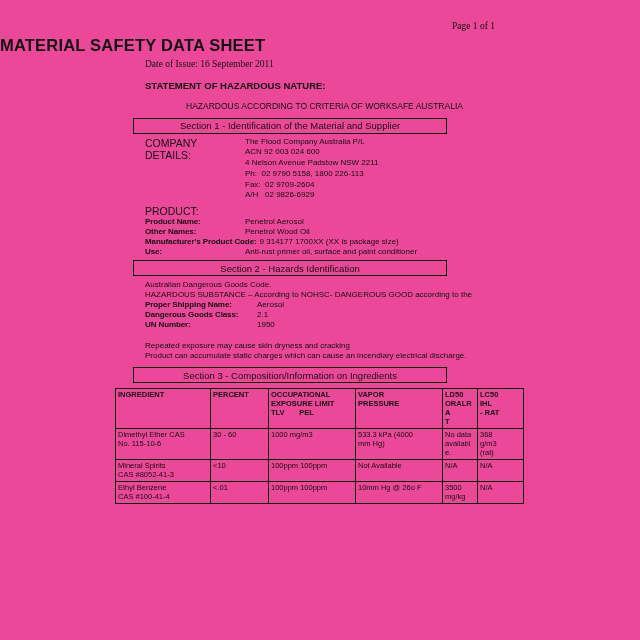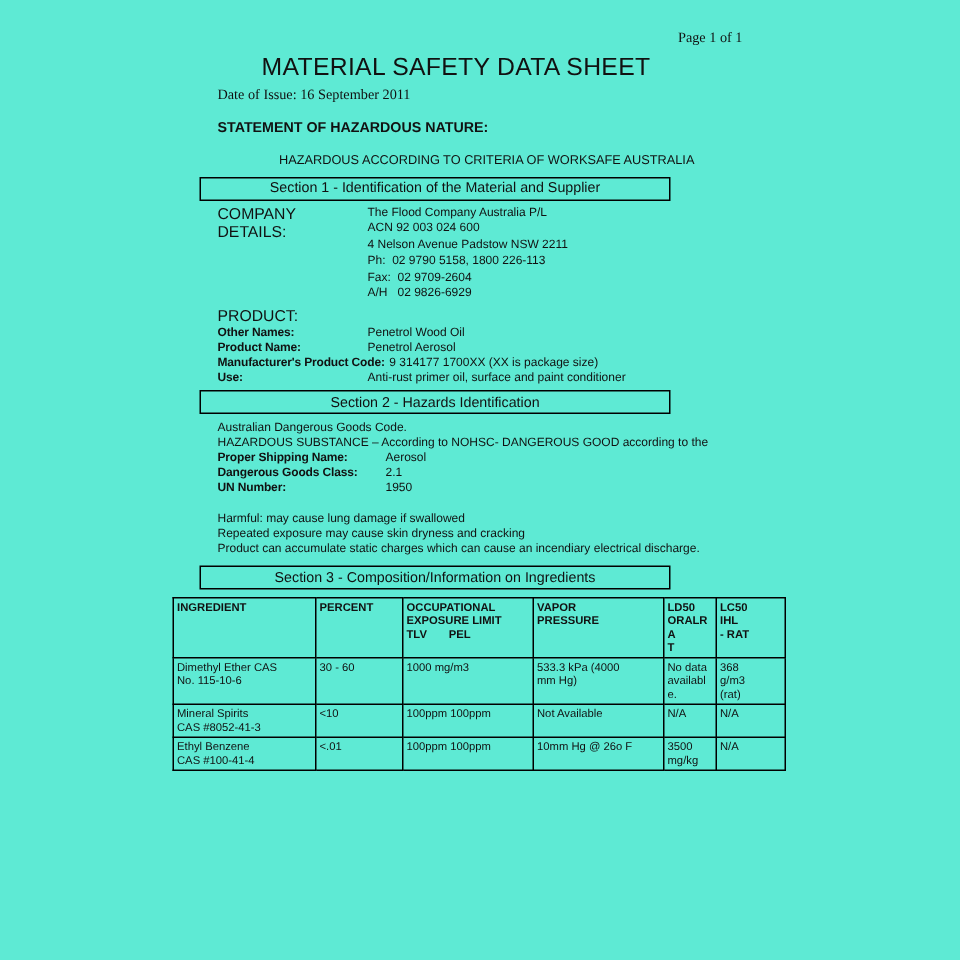--- a/index.html
+++ b/index.html
@@ -1,22 +1,22 @@
 <!DOCTYPE html>
 <html><head>
 <meta charset="utf-8">
 <style>
   * { margin:0; padding:0; box-sizing:border-box; }
   html,body { width:640px; height:640px; background:#fff; }
   body { font-family:"Liberation Sans", sans-serif; color:#111; }
-  .page { position:relative; width:640px; height:640px; overflow:hidden; background:#5eead4; }
+  .page { position:relative; width:640px; height:640px; overflow:hidden; background:#ec4899; }
 
   .page-num { position:absolute; top:21px; right:145px; font-family:"Liberation Serif", serif; font-size:9.5px; }
 
-  .title { margin:36px 32px 0 0; text-align:center; font-size:16.5px; font-weight:normal; letter-spacing:.2px; }
+  .title { margin:36px 32px 0 0; text-align:left; font-size:16.5px; font-weight:bold; letter-spacing:.2px; }
 
   .serif-block { margin:4px 0 0 145px; }
   .serif-block div { font-family:"Liberation Serif", serif; font-size:9.5px; line-height:11.5px; }
 
   .stmt-head { margin:9px 0 0 145px; font-size:9.5px; font-weight:bold; }
   .stmt-text { margin:10px 0 4px 186px; font-size:8.5px; }
 
   .sec-box { margin:7px 0 0 133px; width:314px; border:1px solid #000; text-align:center;
              font-size:9.5px; padding:1.5px 0; }
   .sec-box.s2 { margin-top:4px; }
@@ -71,26 +71,26 @@
       <div>4 Nelson Avenue Padstow NSW 2211</div>
       <div>Ph:  02 9790 5158, 1800 226-113</div>
       <div>Fax:  02 9709-2604</div>
       <div>A/H   02 9826-6929</div>
     </div>
   </div>
 
   <div class="product-head">PRODUCT:</div>
 
   <div class="kv-row">
+    <span class="kv-label">Product Name:</span>
+    <span class="kv-value">Penetrol Aerosol</span>
+  </div>
+  <div class="kv-row">
     <span class="kv-label">Other Names:</span>
     <span class="kv-value">Penetrol Wood Oil</span>
-  </div>
-  <div class="kv-row">
-    <span class="kv-label">Product Name:</span>
-    <span class="kv-value">Penetrol Aerosol</span>
   </div>
   <div class="kv-row">
     <span class="kv-label">Manufacturer's Product Code:</span>
     <span class="kv-value">9 314177 1700XX (XX is package size)</span>
   </div>
   <div class="kv-row">
     <span class="kv-label">Use:</span>
     <span class="kv-value">Anti-rust primer oil, surface and paint conditioner</span>
   </div>
 
@@ -108,21 +108,20 @@
   <div class="kv-row s2">
     <span class="kv-label">Dangerous Goods Class:</span>
     <span class="kv-value">2.1</span>
   </div>
   <div class="kv-row s2">
     <span class="kv-label">UN Number:</span>
     <span class="kv-value">1950</span>
   </div>
 
   <div class="notes-block">
-    <div>Harmful: may cause lung damage if swallowed</div>
     <div>Repeated exposure may cause skin dryness and cracking</div>
     <div>Product can accumulate static charges which can cause an incendiary electrical discharge.</div>
   </div>
 
   <div class="sec-box s3">Section 3 - Composition/Information on Ingredients</div>
 
   <table class="msds">
     <colgroup>
       <col style="width:95px">
         <col style="width:58px">

